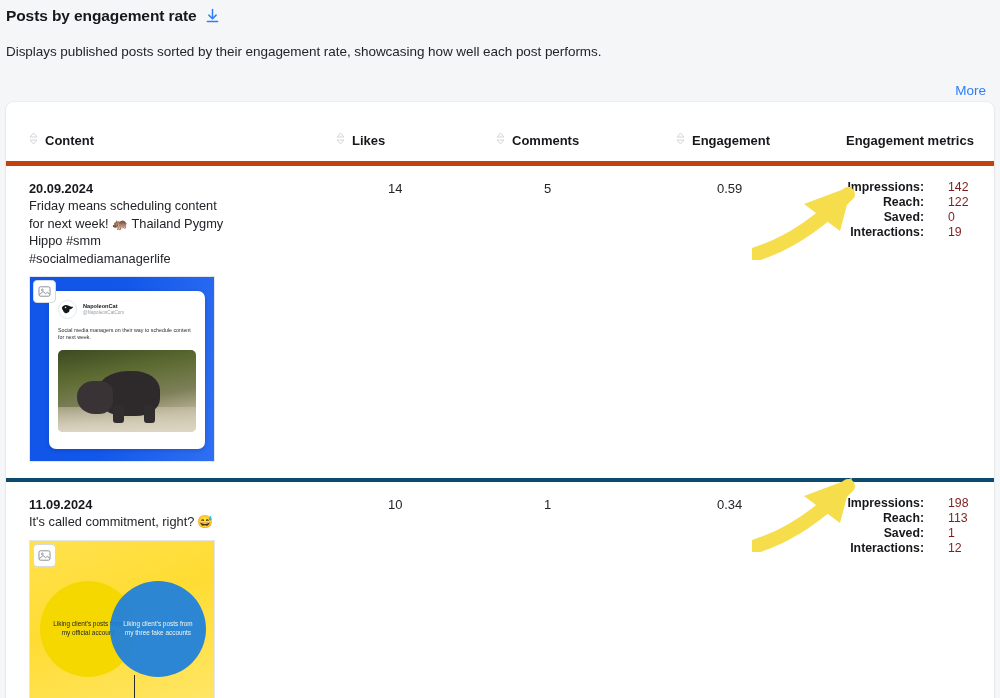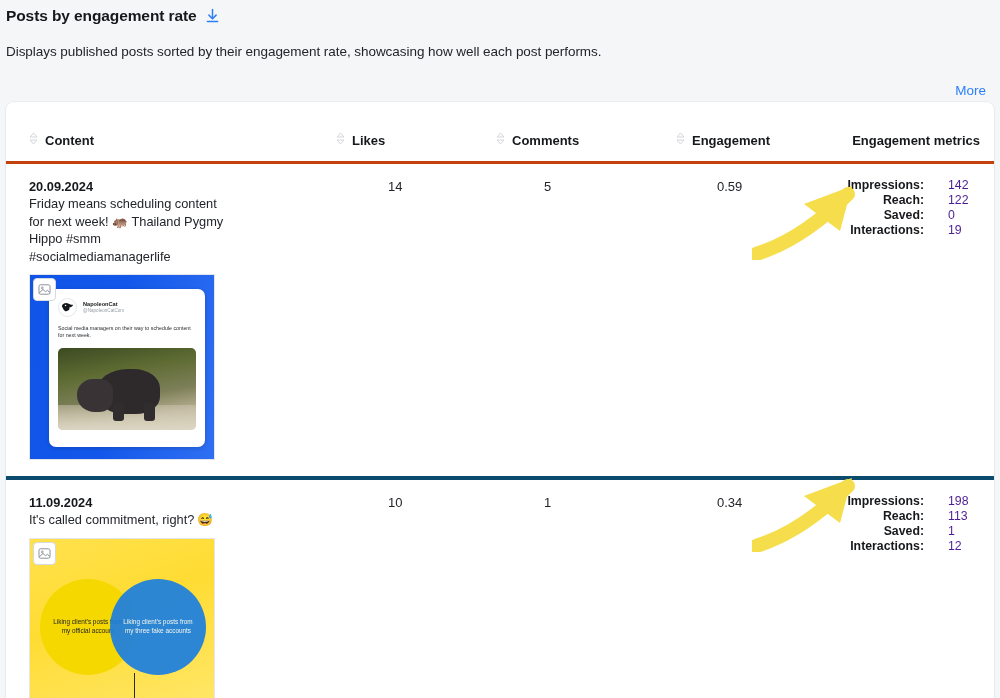--- a/index.html
+++ b/index.html
@@ -40,26 +40,26 @@
     border-radius: 8px;
     box-shadow: 0 0 0 1px rgba(0,0,0,0.035), 0 1px 3px rgba(0,0,0,0.05);
     overflow: hidden;
   }
 
   table.posts { width: 100%; border-collapse: collapse; table-layout: fixed; }
 
   th {
     font-size: 13px; font-weight: bold; color: #16181c;
     padding: 30px 0 13px 0; vertical-align: bottom;
-    border-bottom: 3px solid #c2410c;
+    border-bottom: 5px solid #c2410c;
     text-align: left; white-space: nowrap;
   }
   th .th-inner { display: flex; align-items: center; gap: 7px; }
   th.num .th-inner { justify-content: flex-start; }
-  th.metrics-h { text-align: right; padding-right: 14px; }
+  th.metrics-h { text-align: left; padding-right: 14px; }
 
   .sort-icon { flex: 0 0 auto; opacity: 0.85; }
 
   
   .col-content  { width: 330px; padding-left: 23px; }
   .col-likes    { width: 160px; }
   .col-comments { width: 180px; }
   .col-engage   { width: 170px; }
   .col-metrics  { width: auto; }
 
@@ -81,21 +81,21 @@
   td.c-comments { padding-left: 48px; }
   td.c-engage   { padding-left: 41px; }
 
   
   td.c-metrics { padding-right: 14px; padding-top: 14px; }
   .metrics-grid {
     display: grid; grid-template-columns: auto 32px;
     gap: 0 24px; font-size: 12.3px; justify-content: end;
   }
   .metrics-grid .m-label { text-align: right; font-weight: bold; color: #16181c; line-height: 15px; }
-  .metrics-grid .m-value { text-align: left; color: #4c1d95; line-height: 15px; }
+  .metrics-grid .m-value { text-align: left; color: #7f1d1d; line-height: 15px; }
 
   
   .thumb {
     position: relative; width: 186px; height: 186px; margin-top: 9px;
     border: 1px solid #e3e5e8; overflow: hidden;
   }
   .thumb-badge {
     position: absolute; left: 3px; top: 3px; width: 23px; height: 23px;
     background: #fff; border: 1px solid #d6d9dd; border-radius: 4px;
     display: flex; align-items: center; justify-content: center; z-index: 4;

